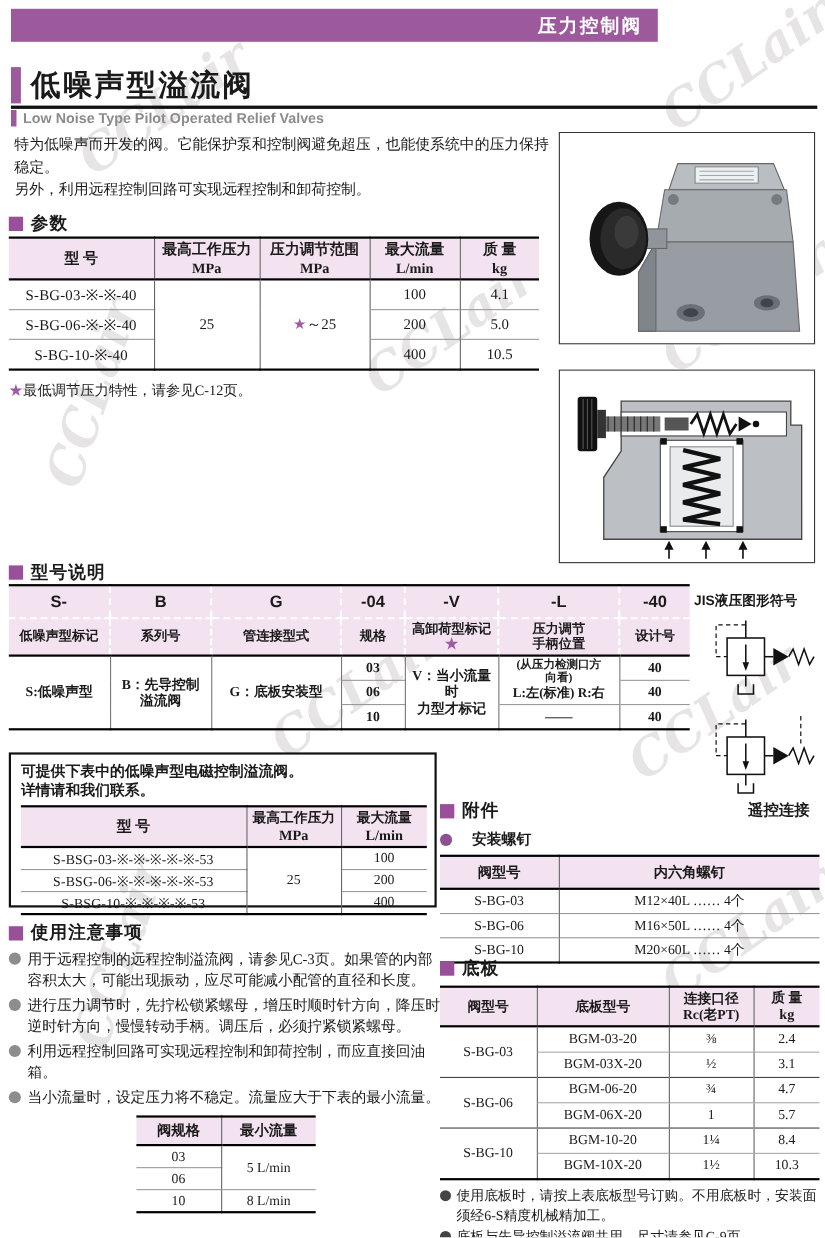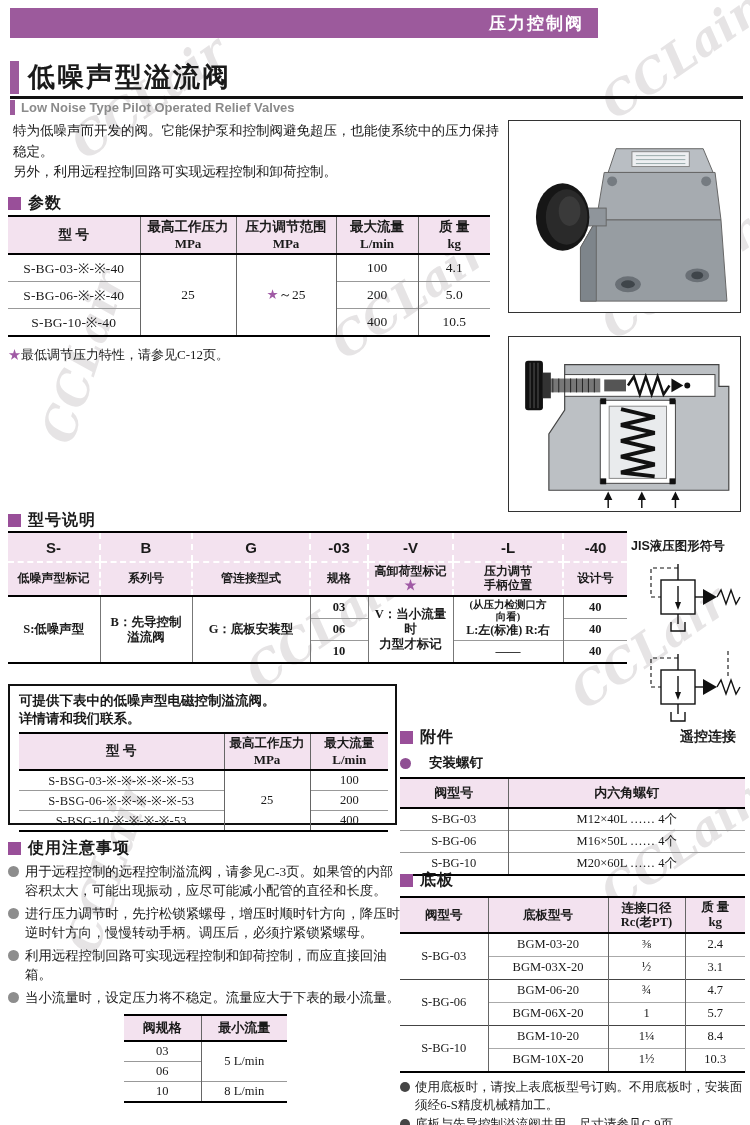--- a/index.html
+++ b/index.html
@@ -301,21 +301,21 @@
         <col style="width:58px">
         <col style="width:85px">
         <col style="width:110px">
         <col style="width:64px">
       </colgroup>
     <thead>
       <tr class="codes">
         <th>S-</th>
         <th>B</th>
         <th>G</th>
-        <th>-03</th>
+        <th>-04</th>
         <th>-V</th>
         <th>-L</th>
         <th>-40</th>
       </tr>
       <tr class="labels">
         <th>低噪声型标记</th>
         <th>系列号</th>
         <th>管连接型式</th>
         <th>规格</th>
         <th><span>高卸荷型标记</span><span class="star">★</span></th>

